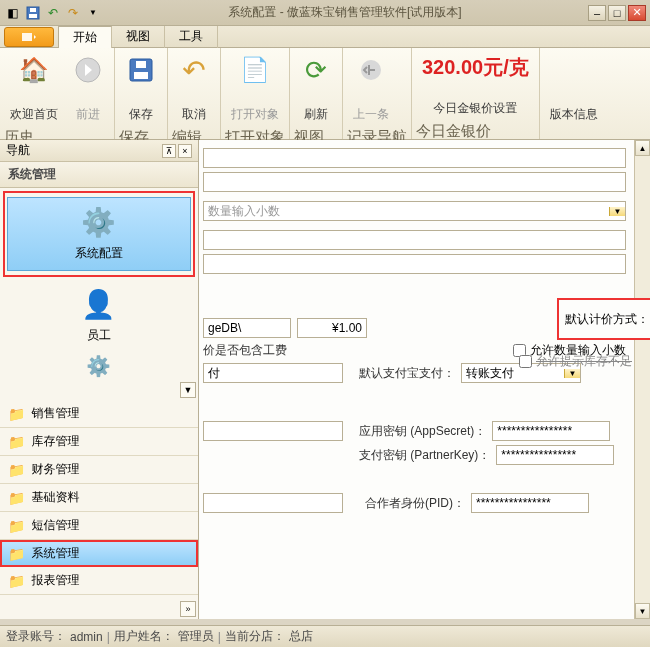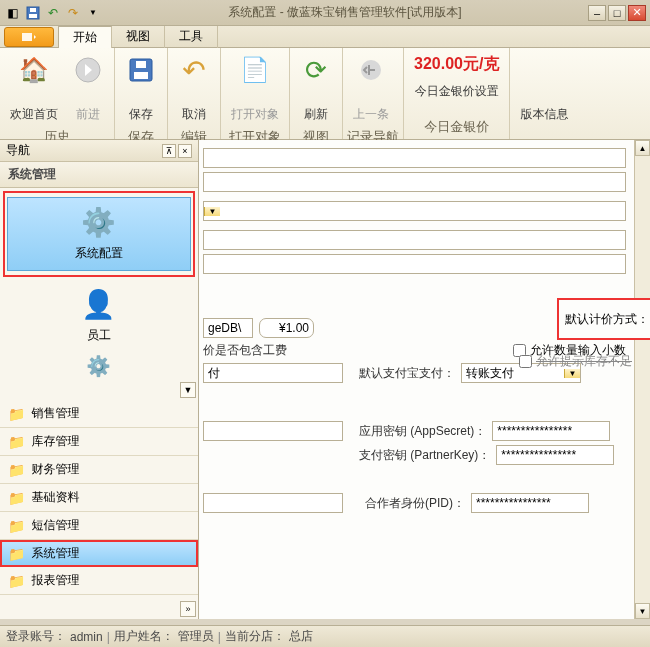--- a/index.html
+++ b/index.html
@@ -11,26 +11,26 @@
 .titlebar .winbtns{display:flex;gap:2px}
 .titlebar .winbtns span{width:18px;height:16px;border:1px solid #a89f83;background:linear-gradient(#f5f1e4,#ddd4bb);display:flex;align-items:center;justify-content:center;font-size:11px;cursor:pointer}
 .titlebar .winbtns .close{background:linear-gradient(#f08a7a,#d84a32);color:#fff;border-color:#a83a28}
 .menubar{height:22px;background:linear-gradient(#efe9d7,#e6dfc9);display:flex;align-items:center;border-bottom:1px solid #b8af95}
 .menubar .apptab{width:50px;height:20px;margin:1px 4px;background:linear-gradient(#ffb93d,#f29b1a);border:1px solid #c47a0e;border-radius:3px;display:flex;align-items:center;justify-content:center}
 .menubar .mtab{padding:2px 14px;height:22px;display:flex;align-items:center;border-right:1px solid #c9c0a5;cursor:pointer}
 .menubar .mtab.active{background:#fdfbf3;border-top:1px solid #b8af95;border-left:1px solid #b8af95}
 .ribbon{height:92px;background:linear-gradient(#fdfbf2,#f1ecdb);border-bottom:1px solid #b8af95;display:flex}
 .rgroup{border-right:1px solid #d4ccb3;display:flex;flex-direction:column;padding:2px 4px}
 .rgroup .btns{flex:1;display:flex;align-items:flex-start;gap:2px}
-.rgroup .glabel{text-align:center;color:#6b6450;font-size:13px;padding:1px 0}
+.rgroup .glabel{color:#6b6450;font-size:15px;padding:1px 0}
 .rbtn{display:flex;flex-direction:column;align-items:center;padding:4px 6px;cursor:pointer;border-radius:3px}
 .rbtn .ico{width:32px;height:32px;display:flex;align-items:center;justify-content:center;font-size:24px}
 .rbtn .lbl{margin-top:20px;color:#3a3a3a;white-space:nowrap}
 .rbtn.dis .lbl{color:#9a9a9a}
-.price{color:#d22;font-weight:bold;font-size:16px}
+.price{color:#d22;font-weight:bold;font-size:20px}
 .body{display:flex;height:479px}
 .nav{width:199px;background:#f9f6ed;border-right:1px solid #b8af95;display:flex;flex-direction:column}
 .nav .hdr{height:22px;background:linear-gradient(#f5f0e0,#e8e1cb);border-bottom:1px solid #c9c0a5;display:flex;align-items:center;padding:0 6px;justify-content:space-between}
 .nav .hdr .ctrls{display:flex;gap:2px}
 .nav .hdr .ctrls span{width:14px;height:14px;border:1px solid #b8af95;background:#fdfbf3;display:flex;align-items:center;justify-content:center;font-size:9px;cursor:pointer}
 .nav .section{background:linear-gradient(#f7f3e7,#ece5d0);border-bottom:1px solid #c9c0a5;padding:4px 8px;font-weight:bold;color:#4a4a4a}
 .nav .big{border:2px solid #e33;margin:3px;padding:4px 2px}
 .nav .bigitem{display:flex;flex-direction:column;align-items:center;padding:8px 0;cursor:pointer}
 .nav .bigitem.sel{background:linear-gradient(#bde4ff,#8fcef6);border:1px solid #5aa5d6}
 .nav .bigitem .ico{font-size:28px}
@@ -171,21 +171,21 @@
           </div>
           <div class="lbl">上一条</div>
         </div>
     </div>
     <div class="glabel">记录导航</div>
   </div>
   <div class="rgroup">
     <div class="btns">
         <div class="rbtn">
           <div class="price">320.00元/克</div>
-          <div class="lbl" style="margin-top:8px">今日金银价设置</div>
+          <div class="lbl" style="margin-top:19px">今日金银价设置</div>
         </div>
       </div>
     <div class="glabel">今日金银价</div>
   </div>
   <div class="rgroup" style="border-right:none">
     <div class="btns">
         <div class="rbtn">
           <div class="ico"></div>
           <div class="lbl">版本信息</div>
         </div>
@@ -258,33 +258,34 @@
       </div>
     <div class="form">
       <div class="row">
           <input type="text" style="width: 100%;">
         </div>
       <div class="row">
           <input type="text" style="width: 100%;">
         </div>
       <div class="row tall">
           <div class="combo" style="width:100%">
+            <span class="val ph">数量输入小数</span>
             <span class="arr">▼</span>
           </div>
         </div>
       <div class="row">
           <input type="text" style="width: 100%;">
         </div>
       <div class="row">
           <input type="text" style="width: 100%;">
         </div>
       <div style="height:36px"></div>
       <div class="row">
-        <input type="text" style="width: 50px;" value="geDB\">
-        <input type="text" style="width: 55px; text-align: right; border-radius: 7px;" value="¥1.00">
+        <input type="text" style="width: 88px;" value="geDB\">
+        <input type="text" style="width: 70px; text-align: right;" value="¥1.00">
       </div>
       <div class="row">
         <span class="lbl">价是否包含工费</span>
         <div style="flex:1"></div>
         <div class="chk" style="margin-left:180px">
             <input type="checkbox" style="">
             <span>允许数量输入小数</span>
           </div>
       </div>
       <div class="row">

